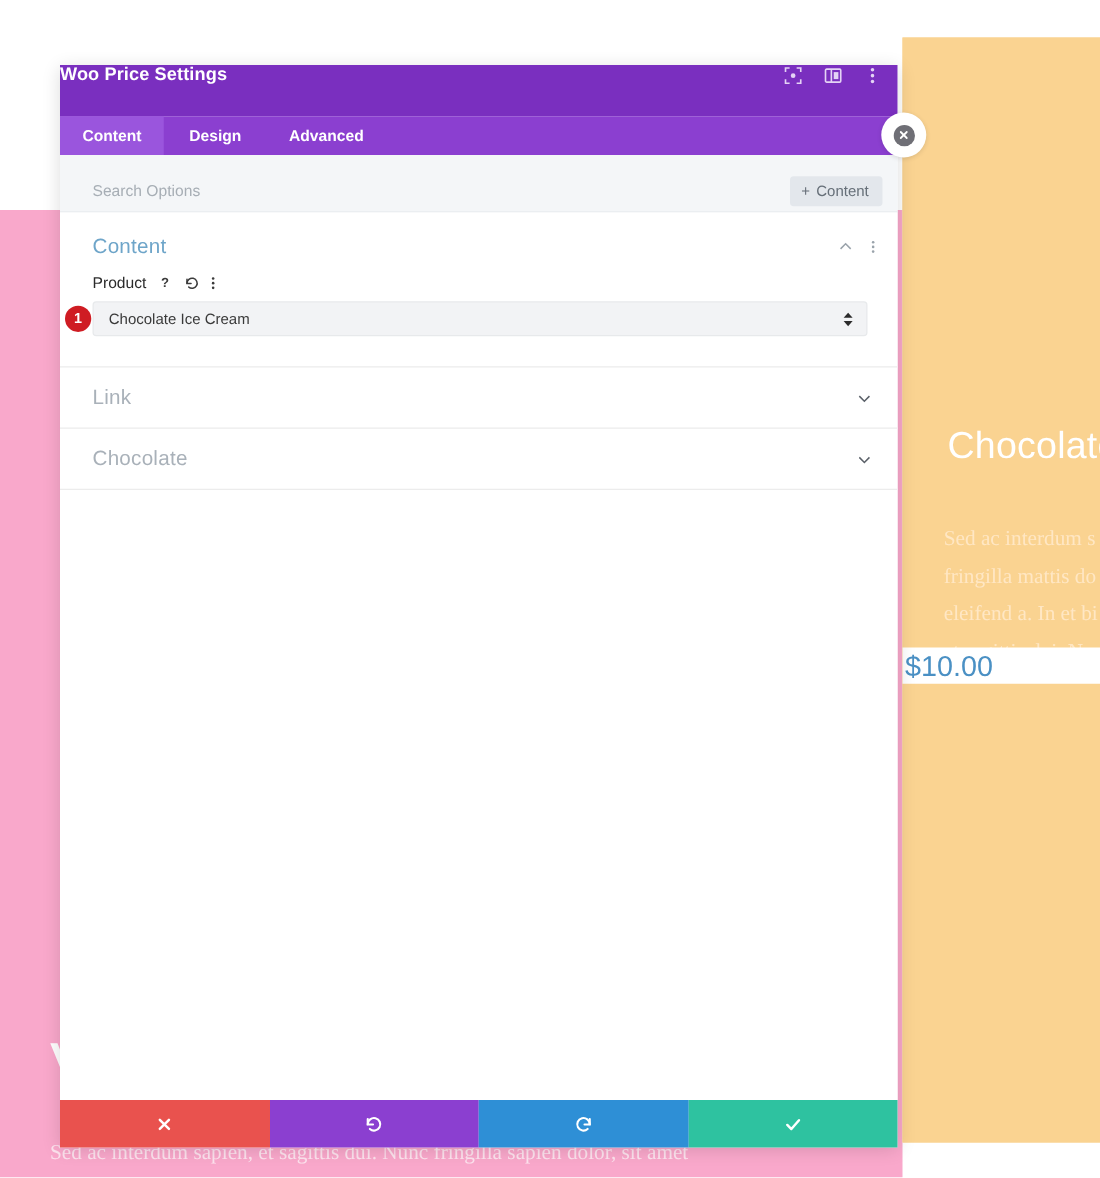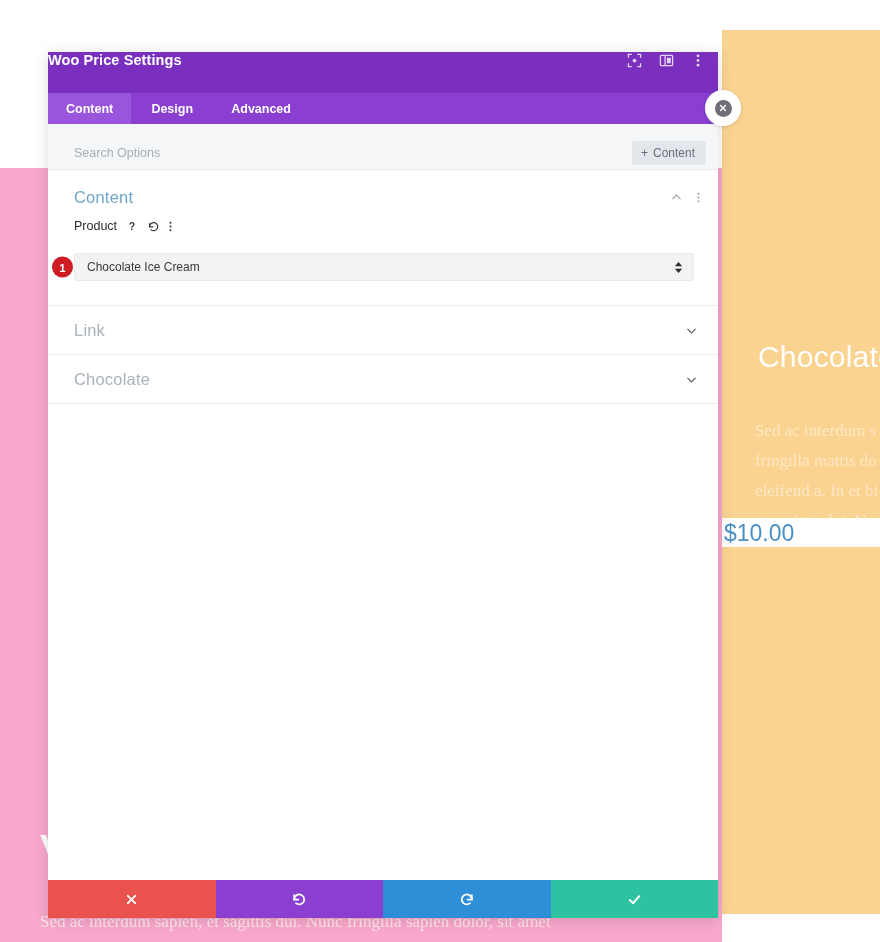--- a/index.html
+++ b/index.html
@@ -223,21 +223,21 @@
     gap: 14px;
     color: #9aa3ab;
   }
   .section-tools span { cursor: pointer; display: flex; }
 
   .field-block { padding: 0 24px 24px 26px; }
   .field-label-row {
     display: flex;
     align-items: center;
     gap: 9px;
-    margin-bottom: 20px;
+    margin-bottom: 8px;
   }
   .field-label {
     font-size: 12.5px;
     color: #2b2b2b;
     font-weight: normal;
   }
   .field-icon {
     color: #3b3b3b;
     cursor: pointer;
     display: flex;

